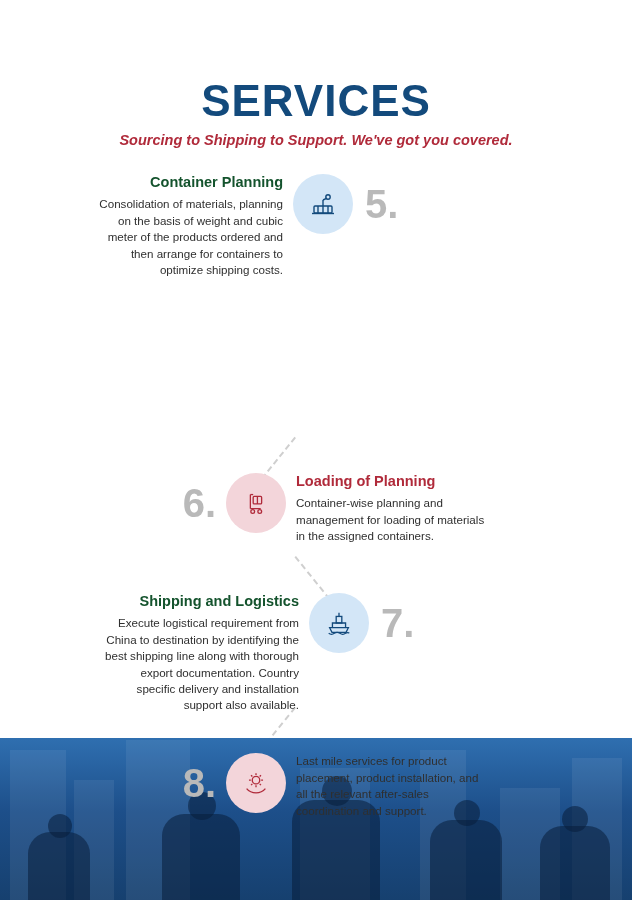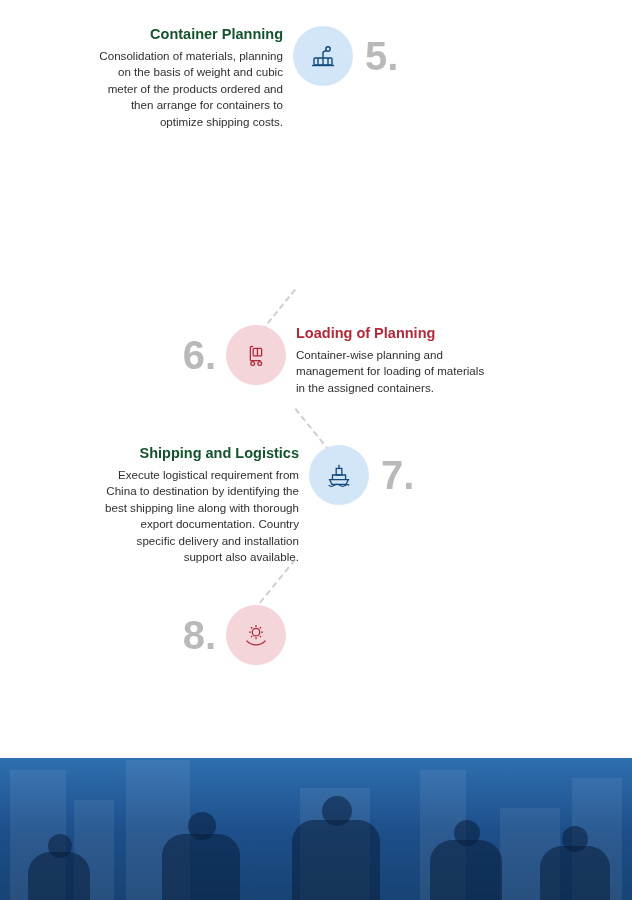--- a/index.html
+++ b/index.html
@@ -133,20 +133,24 @@
     font-size: 8px; font-weight: bold;
     color: #ffffff; letter-spacing: .5px;
   }
   svg { display: block; }
 </style>
 </head>
 <body>
 
 <div class="page">
 
+  <div class="header">
+    <div class="title">SERVICES</div>
+    <div class="subtitle">Sourcing to Shipping to Support. We've got you covered.</div>
+  </div>
 
   <div class="flow">
 
     <div class="connector" style="left:296px; top:270px; width:72px; transform: rotate(129deg);"></div>
     <div class="connector" style="left:296px; top:388px; width:84px; transform: rotate(51deg);"></div>
     <div class="connector" style="left:296px; top:540px; width:76px; transform: rotate(129deg);"></div>
 
     <div class="step right-number left-text" style="left:88px; top:6px;">
       <div class="txt">
         <div class="step-head head-blue">Container Planning</div>
@@ -214,20 +218,21 @@
       <div class="badge badge-red">
         <span>
           <svg width="30" height="30" viewBox="0 0 32 32" fill="none" stroke="#b02a3a" stroke-width="1.4">
             <circle cx="16" cy="13" r="4"></circle>
             <path d="M16 7.5v-2M16 20.5v-2M21.5 13h2M8.5 13h2M19.9 9.1l1.4-1.4M10.7 18.3l1.4-1.4M19.9 16.9l1.4 1.4M10.7 7.7l1.4 1.4"></path>
             <path d="M6 22c2.5 3 6 4.5 10 4.5S23.5 25 26 22"></path>
           </svg>
         </span>
       </div>
       <div class="txt">
+        <div class="step-body">Last mile services for product placement, product installation, and all the relevant after-sales coordination and support.</div>
       </div>
     </div>
 
   </div>
 
   <div class="footer">
     <div class="bldg" style="left:10px;  width:56px;  height:150px;"></div>
     <div class="bldg" style="left:74px;  width:40px;  height:120px;"></div>
     <div class="bldg" style="left:126px; width:64px;  height:160px;"></div>
     <div class="bldg" style="left:300px; width:70px;  height:132px;"></div>

